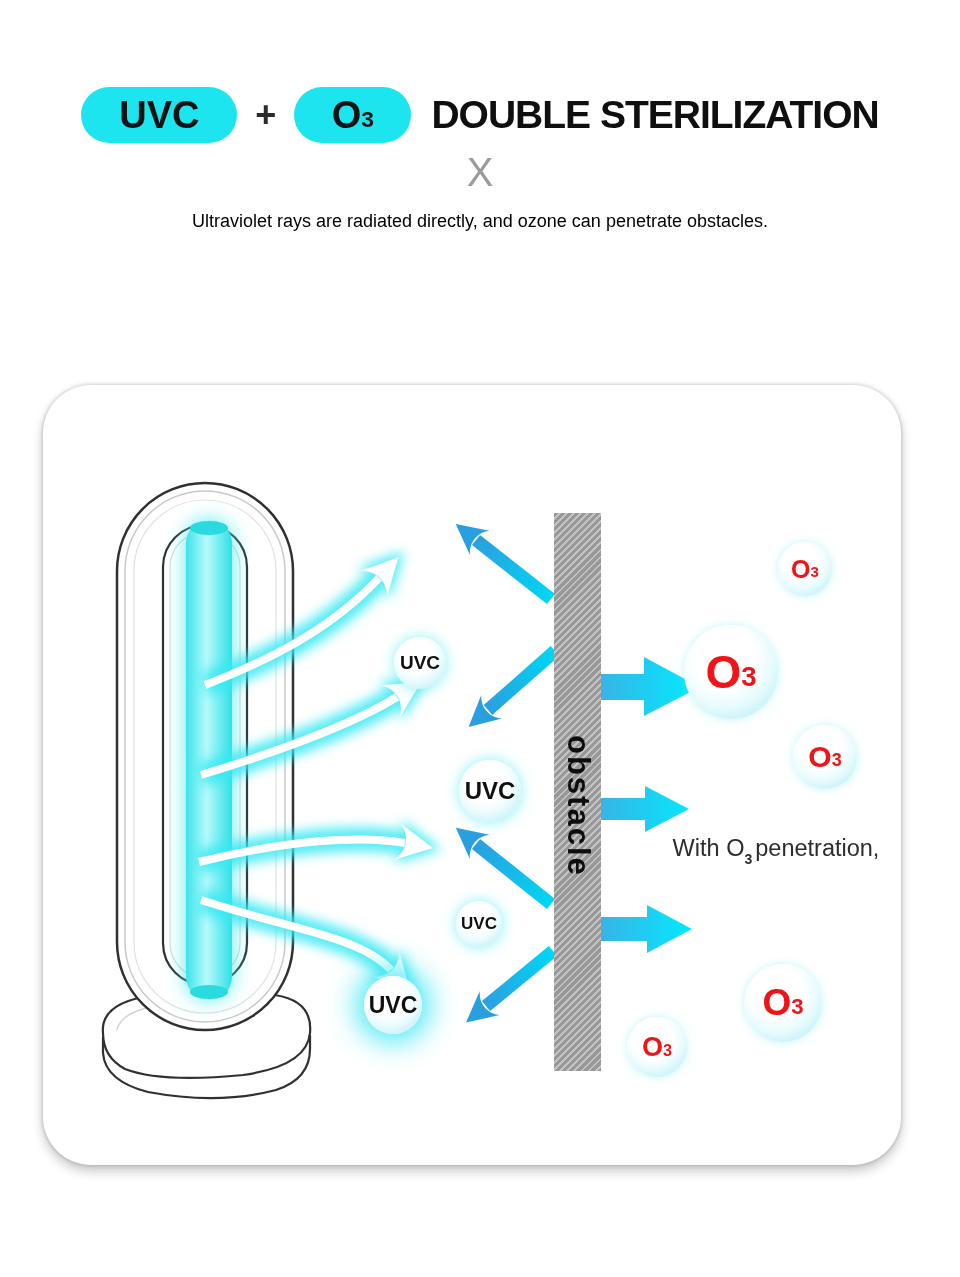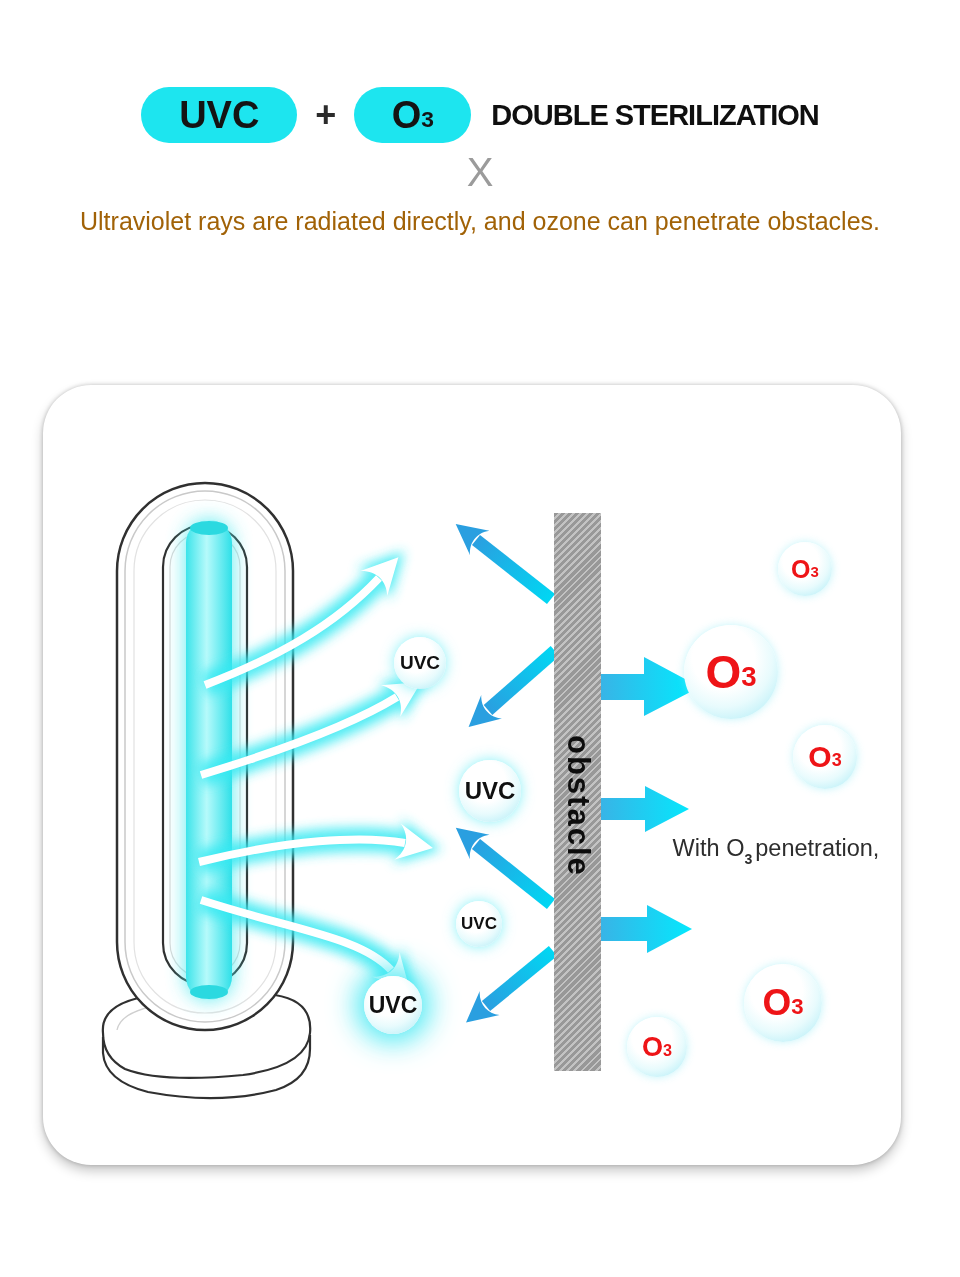--- a/index.html
+++ b/index.html
@@ -15,28 +15,28 @@
   .badge{
     background:#1de5ef;color:#141414;font-weight:bold;font-size:38px;
     height:56px;border-radius:28px;display:flex;align-items:center;justify-content:center;
   }
   .badge.uvc{width:156px;}
   .badge.o3{width:117px;}
   .badge sub,.bubble sub,.cap sub{
     font-size:.60em;font-weight:bold;position:relative;top:.18em;line-height:1;
   }
   .plus{font-size:36px;font-weight:bold;color:#2b2b2b;}
-  .title{font-size:29px;font-weight:bold;color:#0f0f0f;letter-spacing:-1px;margin-left:2px;text-align:right;}
+  .title{font-size:39px;font-weight:bold;color:#0f0f0f;letter-spacing:-1px;margin-left:2px;text-align:right;}
   .x-sep{
     position:absolute;top:150px;left:0;width:100%;text-align:center;
     font-size:40px;font-weight:500;color:#9b9b9b;
   }
   .desc{
     position:absolute;top:202px;left:0;width:100%;text-align:center;
-    font-size:25px;line-height:38px;color:#a16207;
+    font-size:18px;line-height:38px;color:#000000;
   }
   
   .panel{
     position:absolute;left:43px;top:385px;width:858px;height:780px;
     background:#fff;border-radius:48px;
     box-shadow:0 0 4px rgba(0,0,0,.22),0 6px 12px rgba(0,0,0,.22);
   }
   .art{position:absolute;left:0;top:0;width:858px;height:780px;}
   
   .obstacle{

